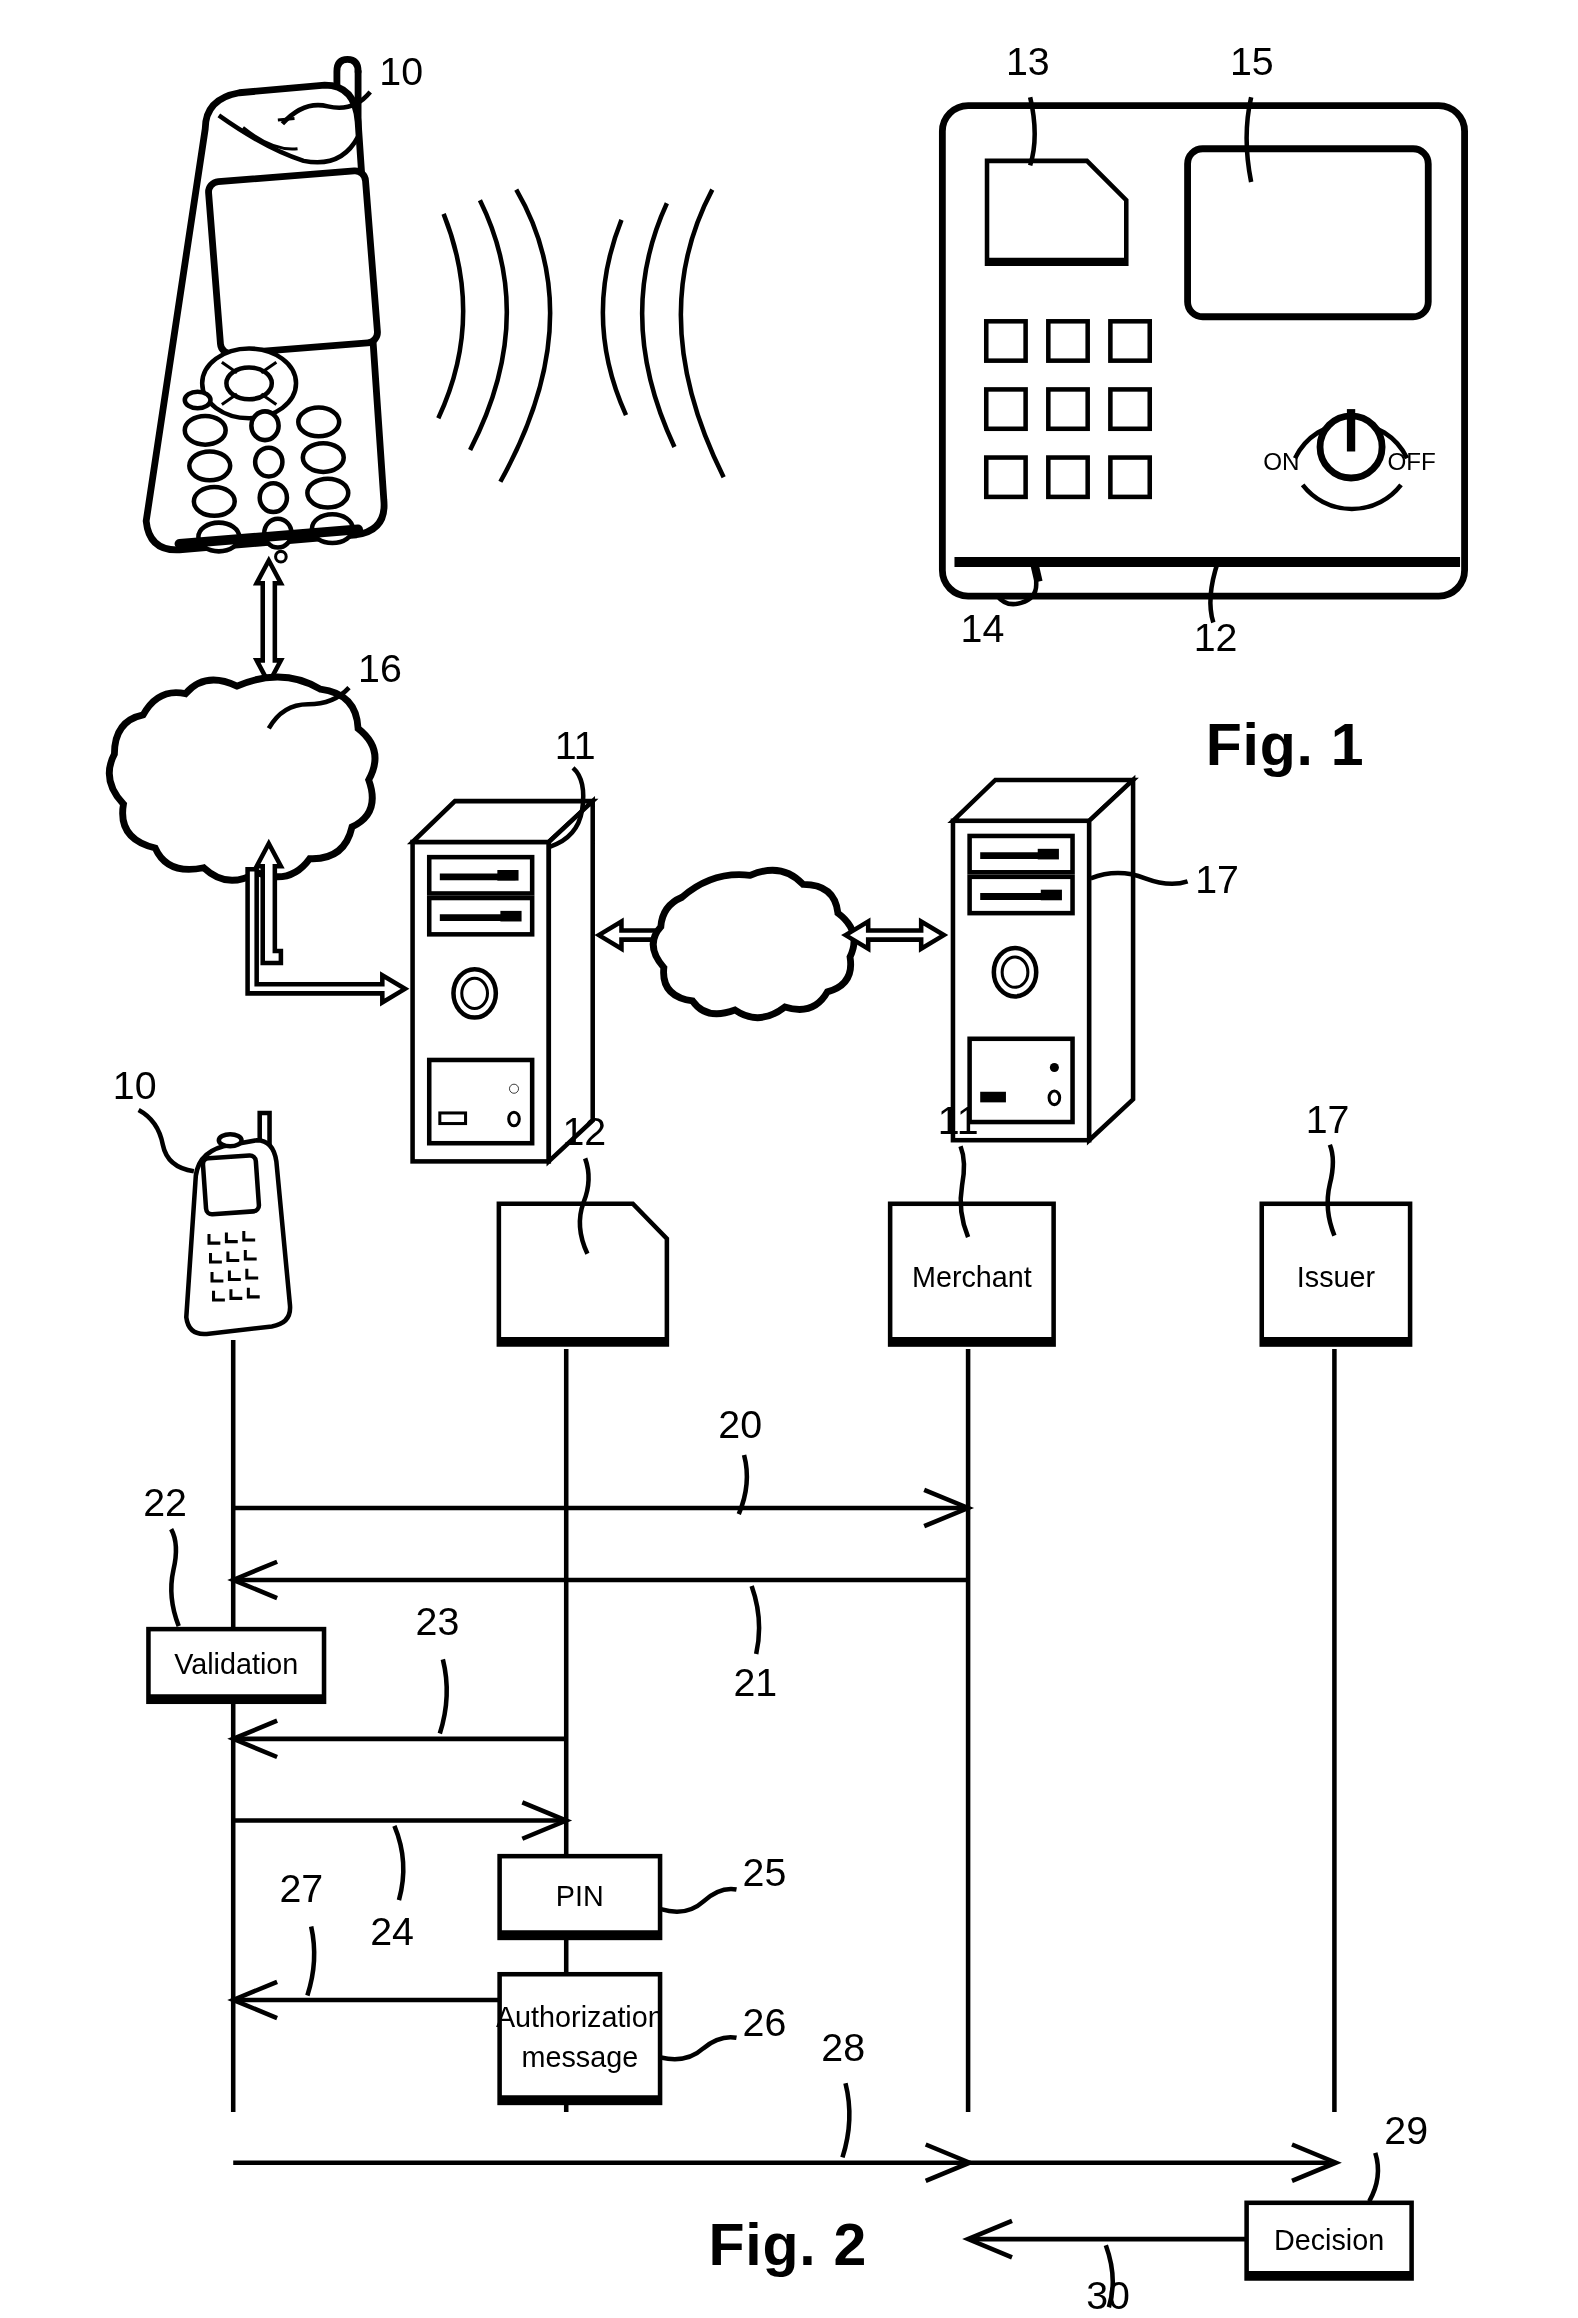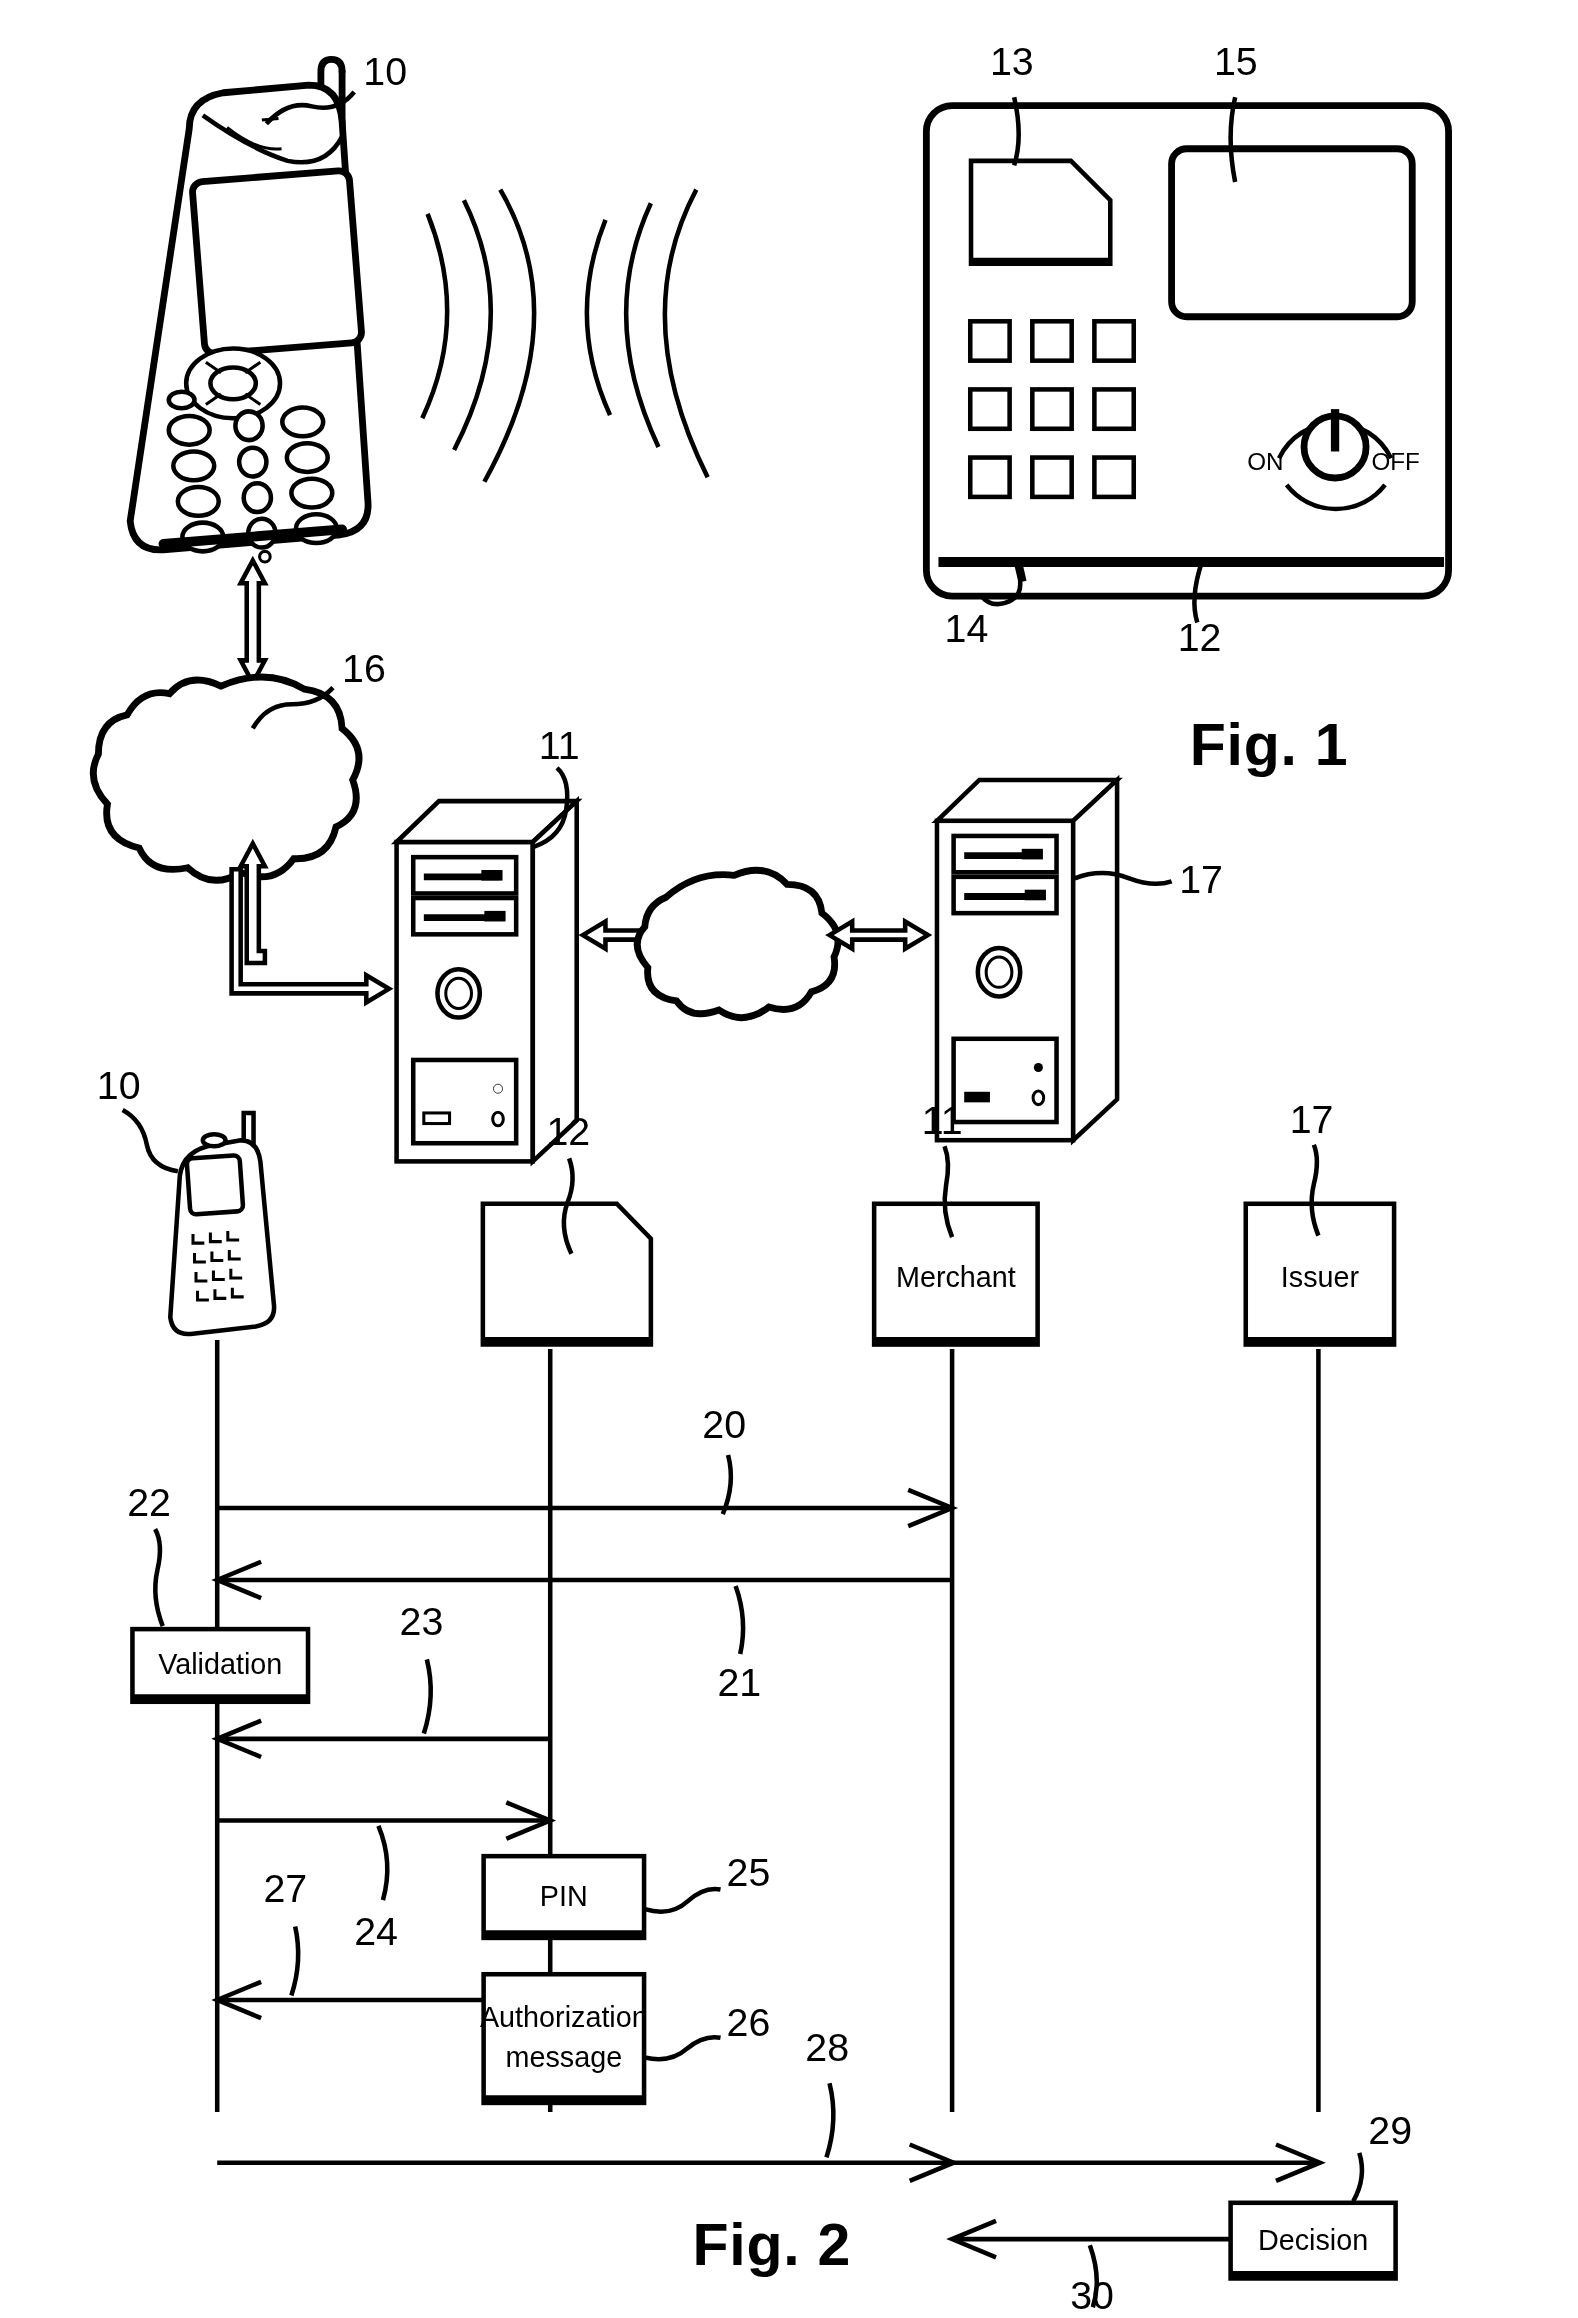--- a/index.html
+++ b/index.html
@@ -9,21 +9,21 @@
   }
   body {
     width: 1578px;
     height: 2319px;
     position: relative;
     font-family: "Liberation Sans", sans-serif;
     overflow: hidden;
   }
   #patent-figure-sheet {
     position: absolute;
-    left: 0; top: 0;
+    left: 16px; top: 0;
     width: 1441px;
     height: 2319px;
   }
   svg.figure-svg {
     position: absolute;
     left: 0; top: 0;
     width: 1578px;
     height: 2319px;
     display: block;
   }

